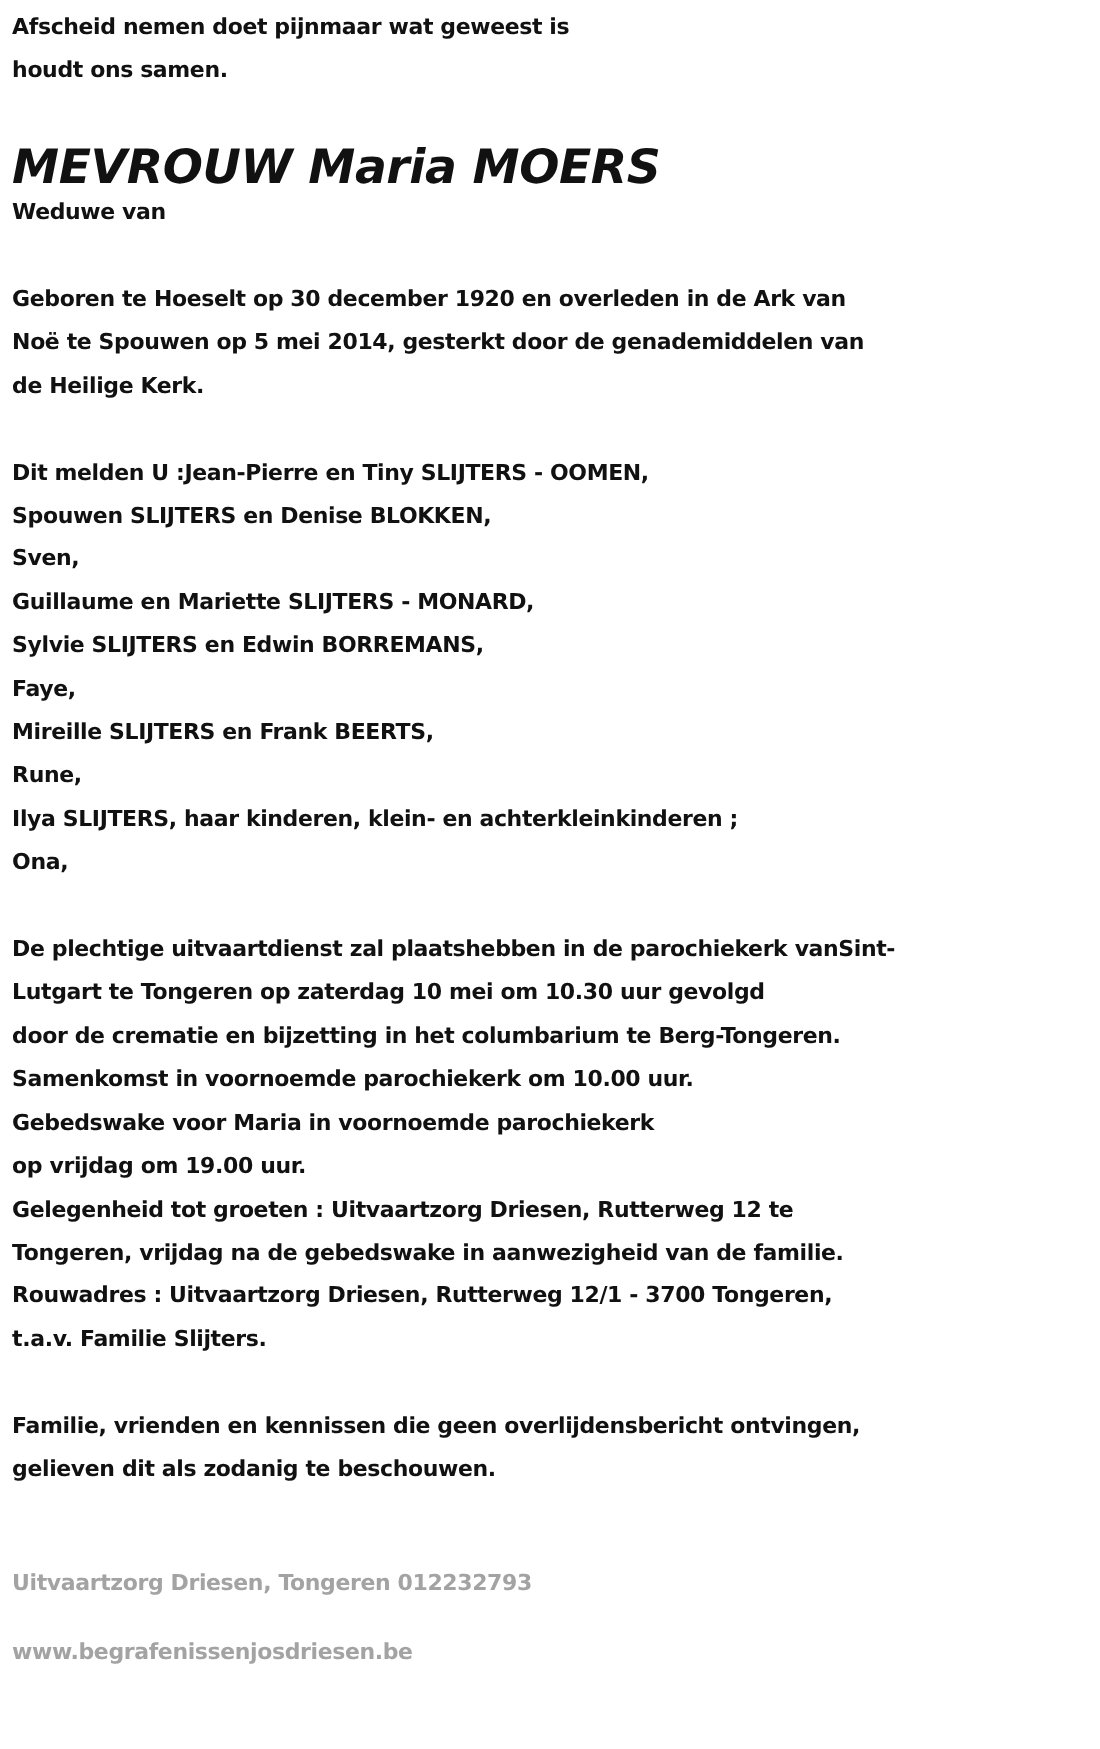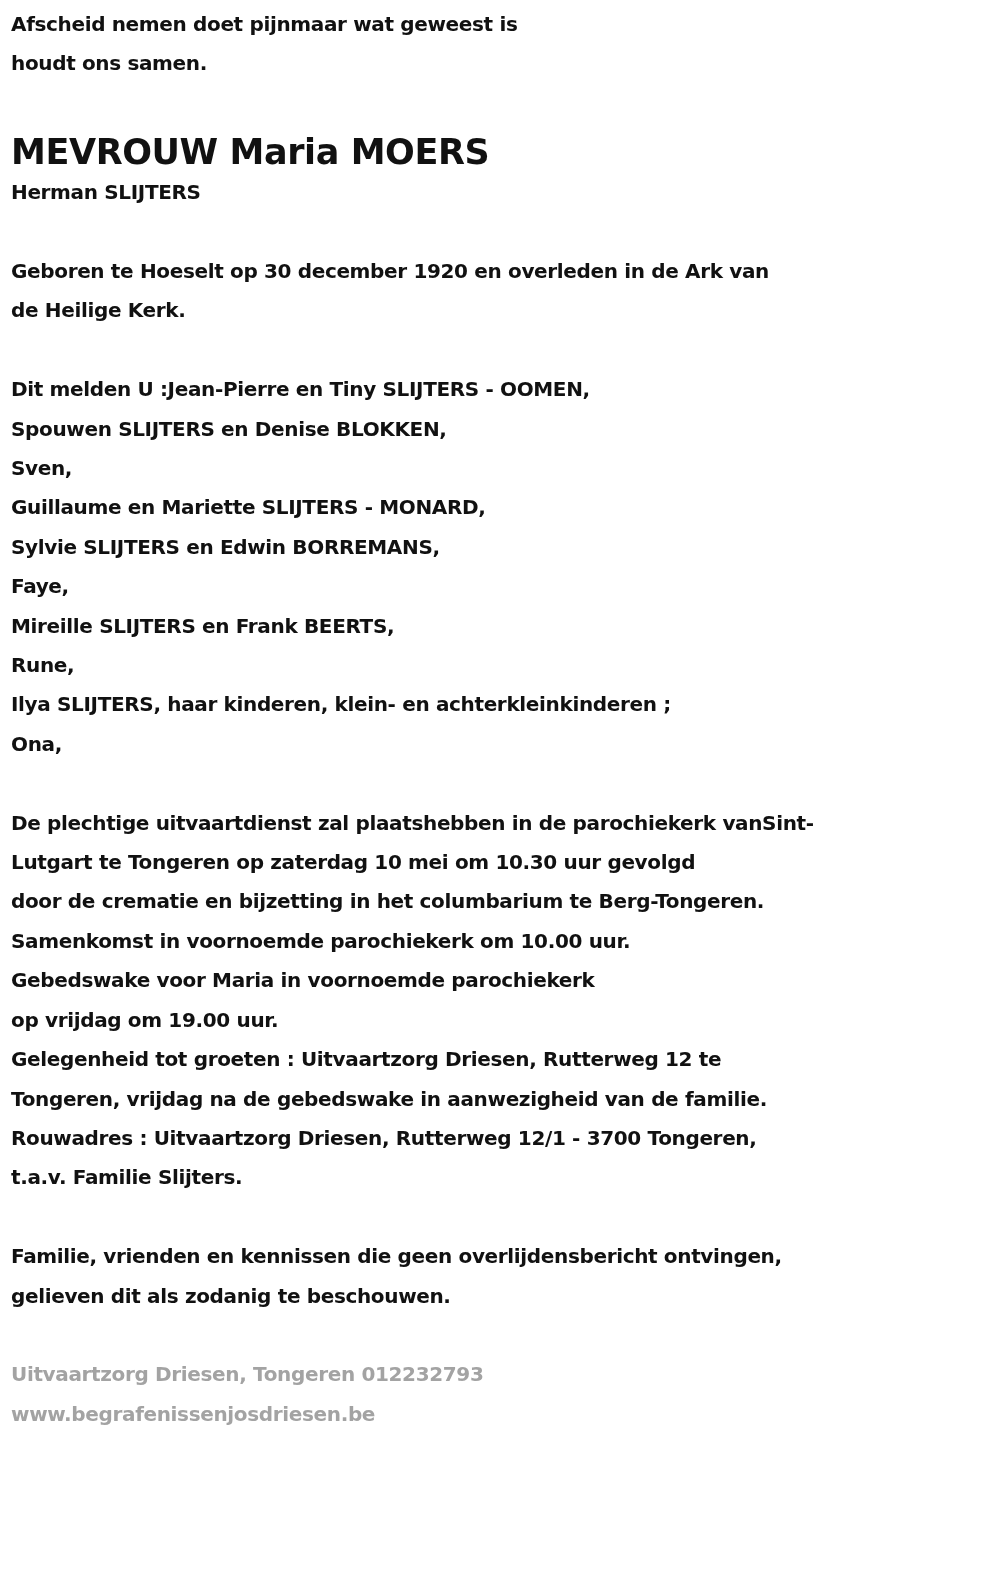--- a/index.html
+++ b/index.html
@@ -22,52 +22,54 @@
       font-size: 20px;
       line-height: 39.4px;
       white-space: nowrap;
       letter-spacing: -0.35px;
       transform-origin: left center;
       font-weight: bold;
     }
     .block { margin: 0; }
     .gap { height: 39.4px; }
     .title {
-      font-size: 35px;
+      font-size: 43px;
       font-weight: bold;
       line-height: 46px;
       letter-spacing: -0.4px;
       margin-top: 6px;
       margin-bottom: -2px;
       white-space: nowrap;
+      font-style: italic;
     }
-    .footer .line { color: #a3a3a3; }
+    .footer .line { color: #a3a3a3; margin-top: 24px; }
     .first { margin-top: 5px; }
   </style>
 </head>
 <body>
 
 <div class="page">
 
   <div class="block first">
     <div class="line">Afscheid nemen doet pijnmaar wat geweest is</div>
     <div class="line">houdt ons samen.</div>
   </div>
 
   <div class="gap"></div>
 
   <div class="block">
     <div class="title">MEVROUW Maria MOERS</div>
-    <div class="line">Herman SLIJTERS</div>
+    <div class="line">Weduwe van</div>
   </div>
 
   <div class="gap"></div>
 
   <div class="block">
     <div class="line">Geboren te Hoeselt op 30 december 1920 en overleden in de Ark van</div>
+    <div class="line">Noë te Spouwen op 5 mei 2014, gesterkt door de genademiddelen van</div>
     <div class="line">de Heilige Kerk.</div>
   </div>
 
   <div class="gap"></div>
 
   <div class="block">
     <div class="line">Dit melden U :Jean-Pierre en Tiny SLIJTERS - OOMEN,</div>
     <div class="line">Spouwen SLIJTERS en Denise BLOKKEN,</div>
     <div class="line">Sven,</div>
     <div class="line">Guillaume en Mariette SLIJTERS - MONARD,</div>

